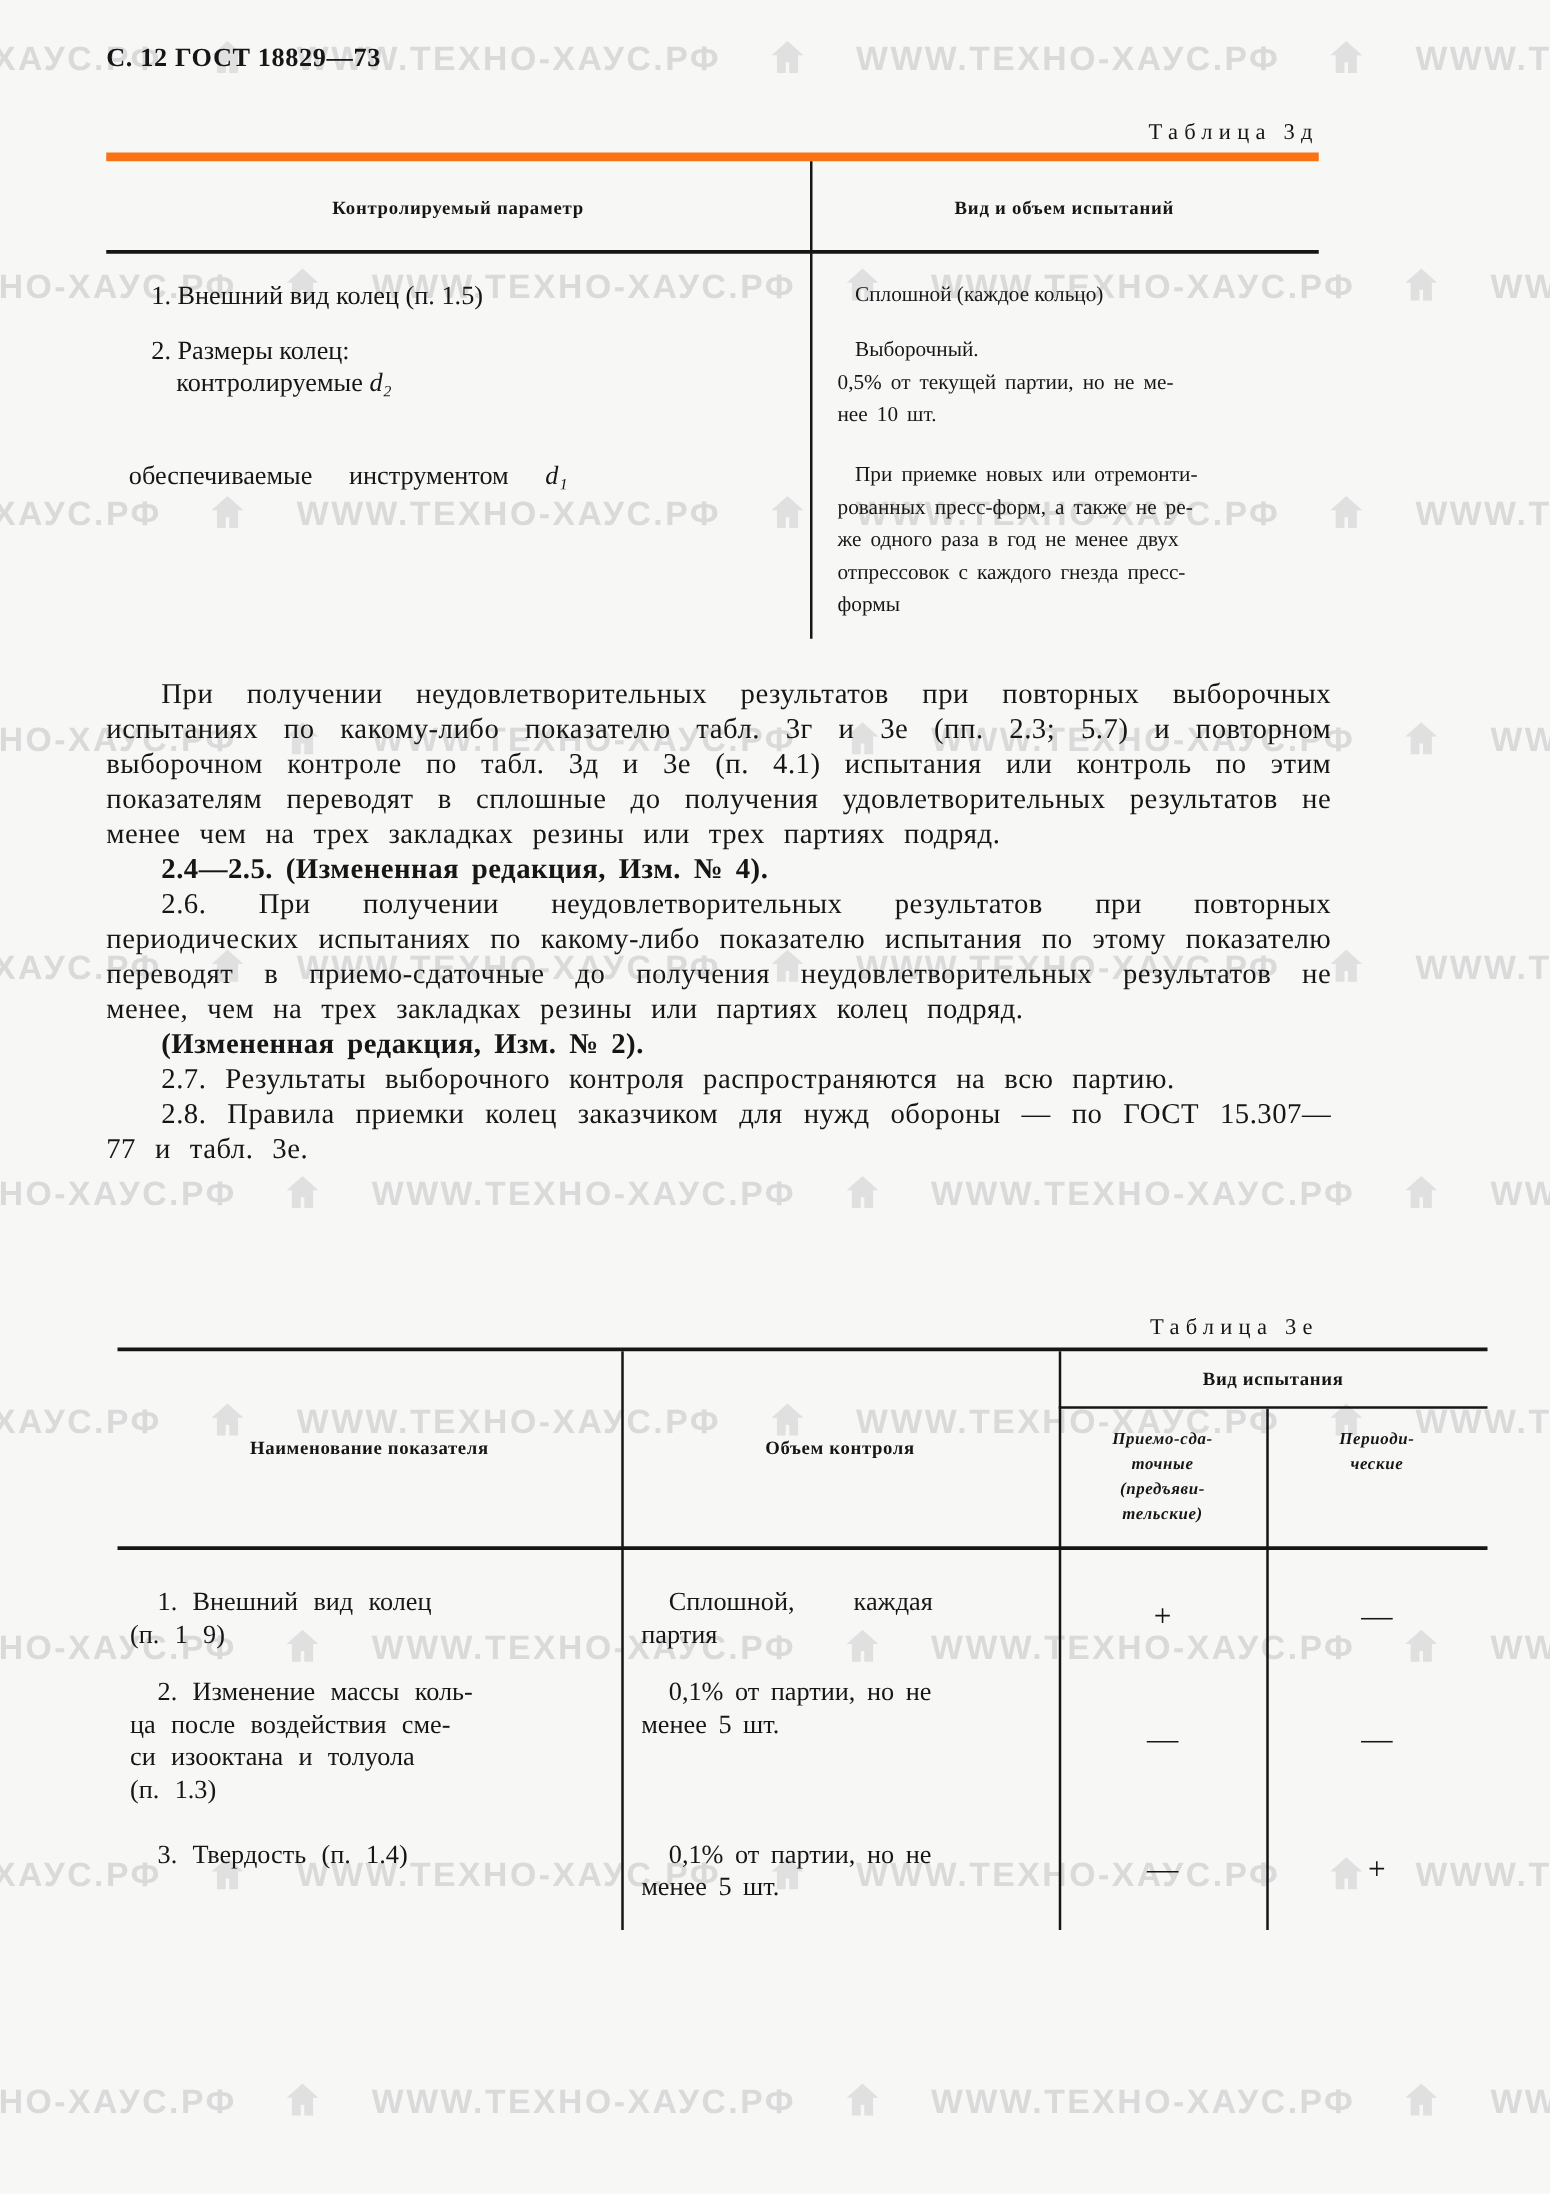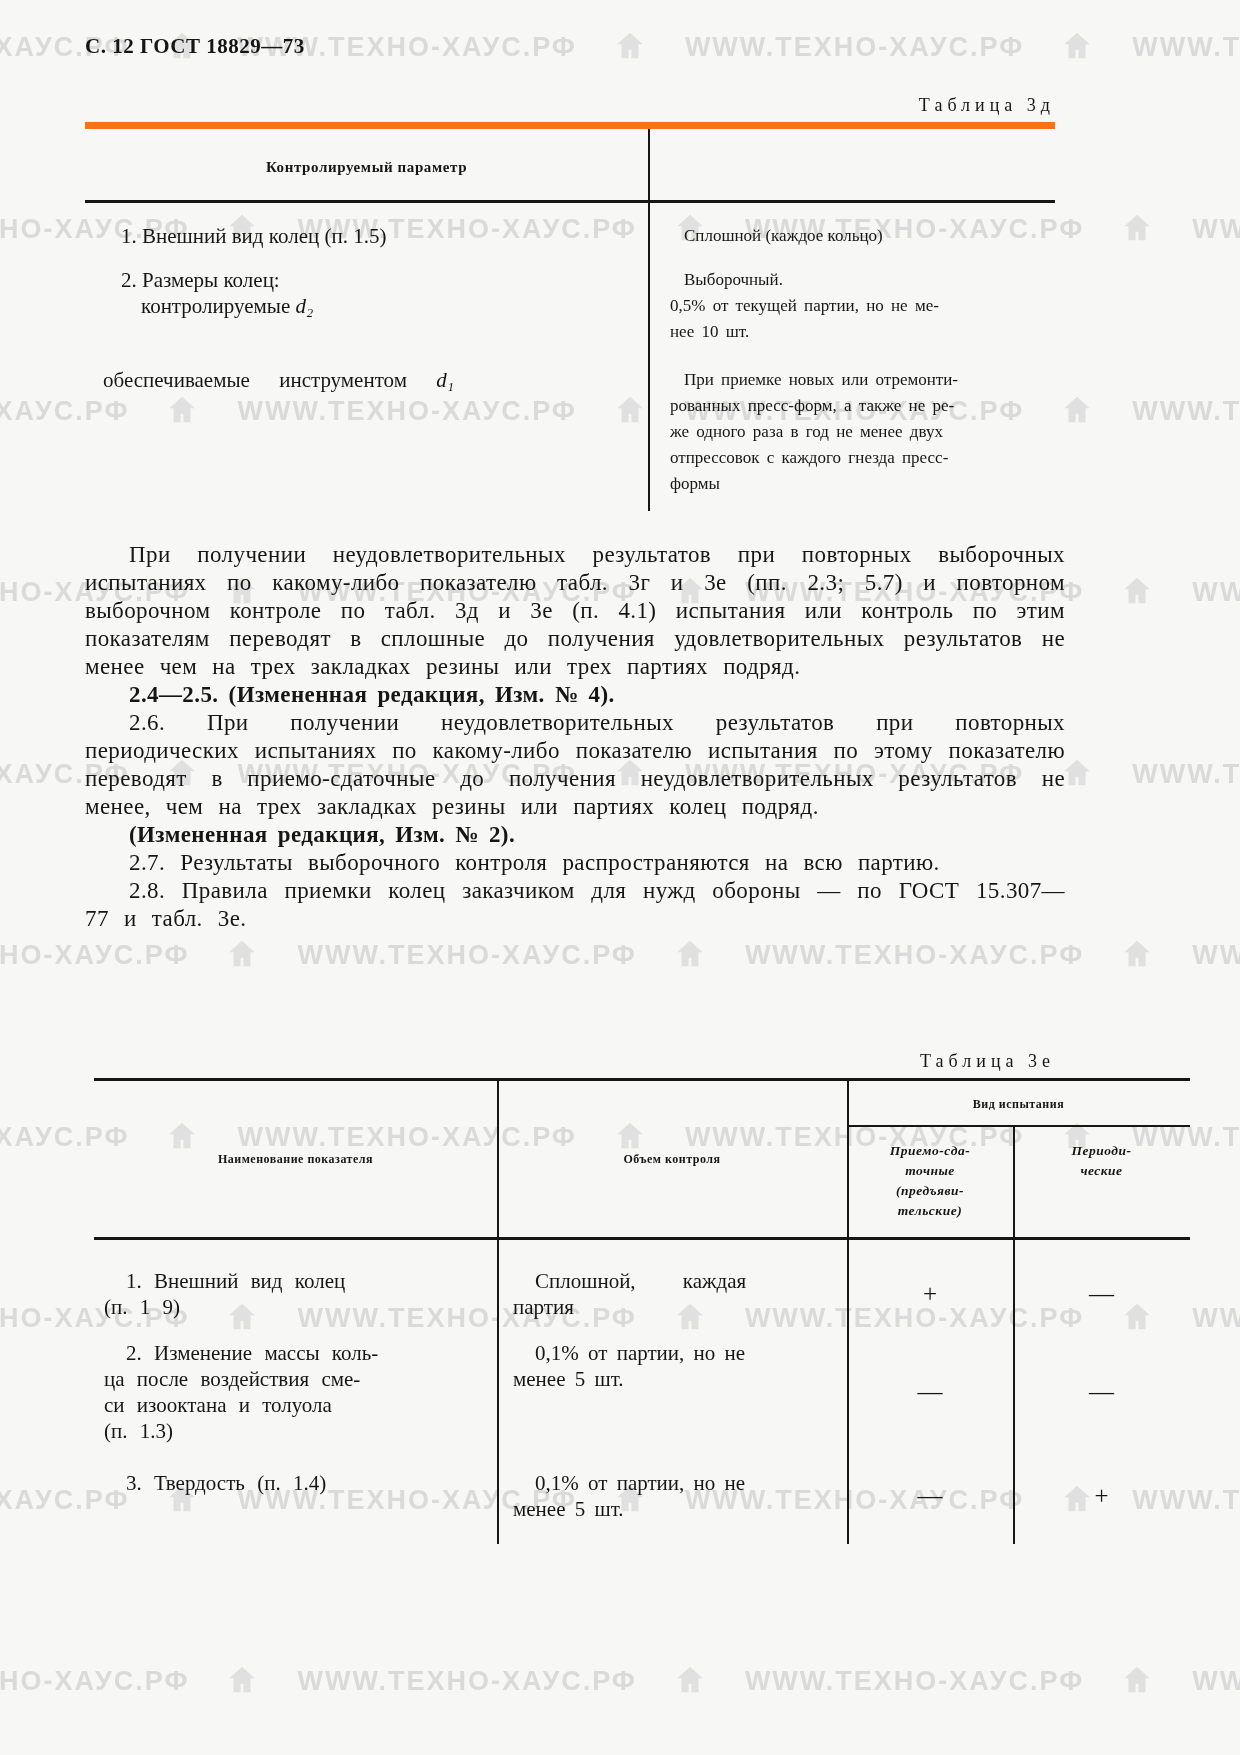--- a/index.html
+++ b/index.html
@@ -79,21 +79,21 @@
     border-bottom:3px solid #161616;
   }
   .t3e-head .name{grid-column:1;grid-row:1/3;align-self:center;}
   .t3e-head .volume{grid-column:2;grid-row:1/3;align-self:center;}
   .t3e-head .group{
     grid-column:3/5;grid-row:1;
     line-height:46px;border-bottom:2px solid #161616;
   }
   .t3e-head .sub{padding:14px 4px 16px 4px;line-height:20px;font-size:13.5px;font-style:italic;}
   .t3e-head div{
-    text-align:center;font-size:12px;font-weight:700;
+    text-align:center;font-size:15px;font-weight:700;
     letter-spacing:0.5px;white-space:pre-line;
   }
   .t3e-body{padding-bottom:22px;}
   .t3e-row{display:grid;grid-template-columns:403px 350px 166px 1fr;}
   .t3e-row .name{
     padding:0 16px 0 10px;font-size:21px;line-height:26px;
     white-space:pre-line;text-indent:22px;word-spacing:7px;
   }
   .t3e-row .volume{
     padding:0 8px 0 16px;font-size:21px;line-height:26px;
@@ -349,20 +349,21 @@
   <div class="content">
 
     <div class="doc-header">С. 12 ГОСТ 18829—73</div>
 
     <div class="tcaption">Таблица 3д</div>
 
     <div class="t3d">
       <div class="vline"></div>
       <div class="t3d-head">
         <div class="hcell">Контролируемый параметр</div>
+        <div class="hcell">Вид и объем испытаний</div>
       </div>
       <div class="t3d-body">
         <div class="t3d-row r-gap1">
           <div class="c1">
             <div class="ind1">1. Внешний вид колец (п. 1.5)</div>
           </div>
           <div class="c2">
             <div class="ind2">Сплошной (каждое кольцо)</div>
           </div>
         </div>

